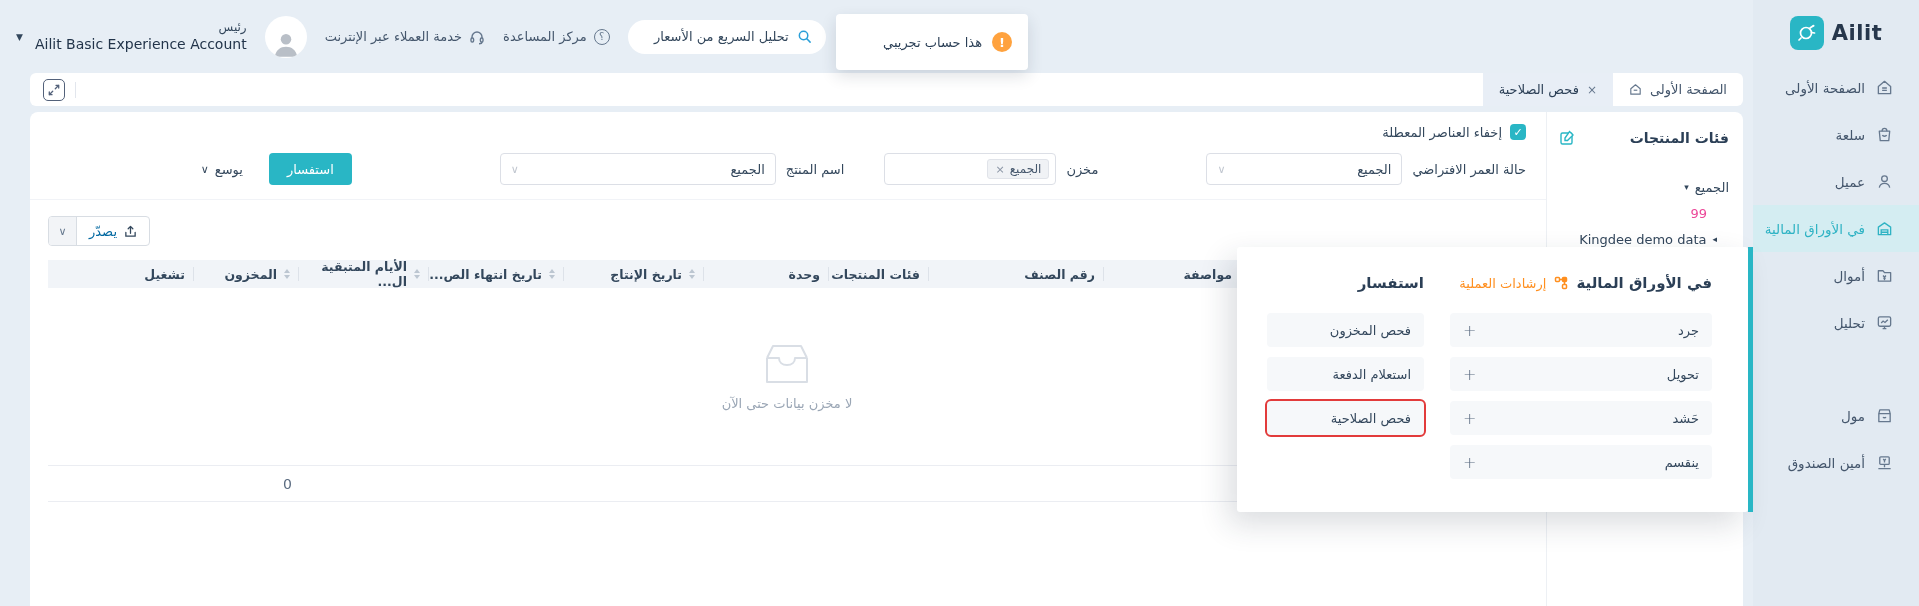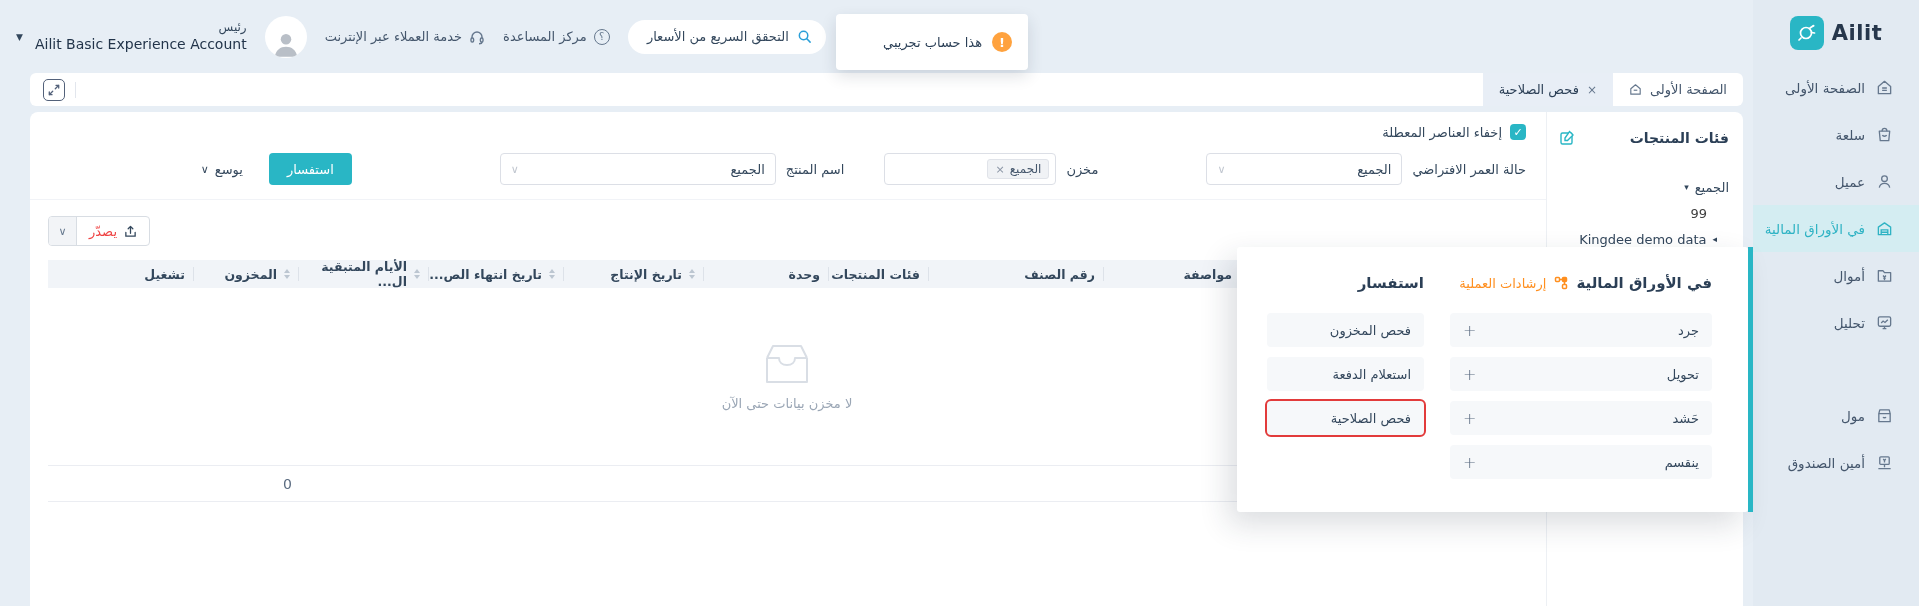--- a/index.html
+++ b/index.html
@@ -49,21 +49,21 @@
 
   
   .catpanel{width:197px;border-left:1px solid #edf0f4;padding:18px 14px 0 12px;position:relative;}
   .cat-title-row{display:flex;align-items:center;}
   .cat-title{font-size:14px;font-weight:600;color:#2b3f56;flex:1;}
   .edit-icon{color:#29b6c5;display:flex;cursor:pointer;}
   .tree{margin-top:28px;font-size:13px;color:#33475c;}
   .tree-row{display:flex;align-items:center;gap:6px;height:26px;cursor:pointer;}
   .tree-caret{font-size:9px;color:#33475c;}
   .tree-row.lvl1{padding-right:12px;}
-  .tree-count{padding-right:22px;height:26px;display:flex;align-items:center;color:#404040;}
+  .tree-count{padding-right:22px;height:26px;display:flex;align-items:center;color:#ec4899;}
   .tree-ltr{direction:ltr;unicode-bidi:embed;}
 
   
   .content{flex:1;padding:12px 20px 0 18px;position:relative;min-width:0;}
   .chk-row{display:flex;align-items:center;gap:8px;justify-content:flex-start;font-size:13px;color:#33475c;margin-bottom:13px;}
   .checkbox{width:16px;height:16px;border-radius:4px;background:#29b6c5;color:#fff;font-size:11px;display:flex;align-items:center;justify-content:center;cursor:pointer;}
   .filter-row{display:flex;align-items:center;}
   .fgroup{display:flex;align-items:center;gap:10px;font-size:13px;color:#33475c;}
   .select{height:32px;border:1px solid #dcdfe6;border-radius:4px;background:#fff;display:flex;align-items:center;justify-content:space-between;padding:0 10px;cursor:pointer;color:#33475c;}
   .select .chev{color:#c0c6cf;font-size:11px;}
@@ -76,21 +76,21 @@
   .g2{margin-left:40px;}
   .g3{margin-left:148px;}
   .query-btn{height:32px;padding:0 18px;background:#29b6c5;color:#fff;border:none;border-radius:4px;font-size:13px;cursor:pointer;margin-left:26px;font-family:inherit;}
   .expand-toggle{display:flex;align-items:center;gap:6px;font-size:13px;color:#33475c;cursor:pointer;}
   .expand-toggle .chev{font-size:11px;color:#33475c;}
   .filter-sep{border-bottom:1px solid #f1f3f7;margin:14px -20px 0 -18px;}
 
   
   .export-row{margin:16px 0 14px;display:flex;justify-content:flex-end;}
   .export-btn{display:flex;direction:rtl;height:30px;border:1px solid #d8dde3;border-radius:4px;overflow:hidden;background:#fff;cursor:pointer;}
-  .export-main{display:flex;align-items:center;gap:7px;padding:0 12px;font-size:13px;color:#ef4444;}
+  .export-main{display:flex;align-items:center;gap:7px;padding:0 12px;font-size:13px;color:#0369a1;}
   .export-caret{width:28px;display:flex;align-items:center;justify-content:center;background:#f2f4f7;border-right:1px solid #d8dde3;color:#66788e;font-size:11px;}
 
   
   .thead{display:flex;height:28px;background:#f1f4f8;align-items:center;font-size:12.5px;font-weight:600;color:#33475c;}
   .hcell{display:flex;align-items:center;gap:7px;padding-right:8px;position:relative;height:100%;}
   .hcell::before{content:"";position:absolute;left:0;top:7px;bottom:7px;width:1px;background:#dde2e9;}
   .hcell.spacer{flex:1;}
   .hcell.spacer::before{display:none;}
   .hcell:last-child::before{display:none;}
   .sort{display:inline-flex;flex-direction:column;gap:2px;}
@@ -215,21 +215,21 @@
   </aside>
 
   <header class="topbar">
     <div class="search-pill">
       <span>
           <svg width="15" height="15" viewBox="0 0 16 16" fill="none" stroke="#2a9fd8" stroke-width="1.6">
             <circle cx="7" cy="7" r="4.5"></circle>
             <path d="M10.5 10.5L14 14" stroke-linecap="round"></path>
           </svg>
         </span>
-      <span>التحقق السريع من الأسعار</span>
+      <span>تحليل السريع من الأسعار</span>
     </div>
     <div class="tb-link">
       <span class="q-circle">؟</span>
       <span>مركز المساعدة</span>
     </div>
     <div class="tb-link">
       <span>
           <svg width="16" height="16" viewBox="0 0 16 16" fill="none" stroke="#66788e" stroke-width="1.4">
             <path d="M3 9V8a5 5 0 0110 0v1"></path>
             <rect x="2" y="9" width="2.6" height="4" rx="1.2"></rect>

